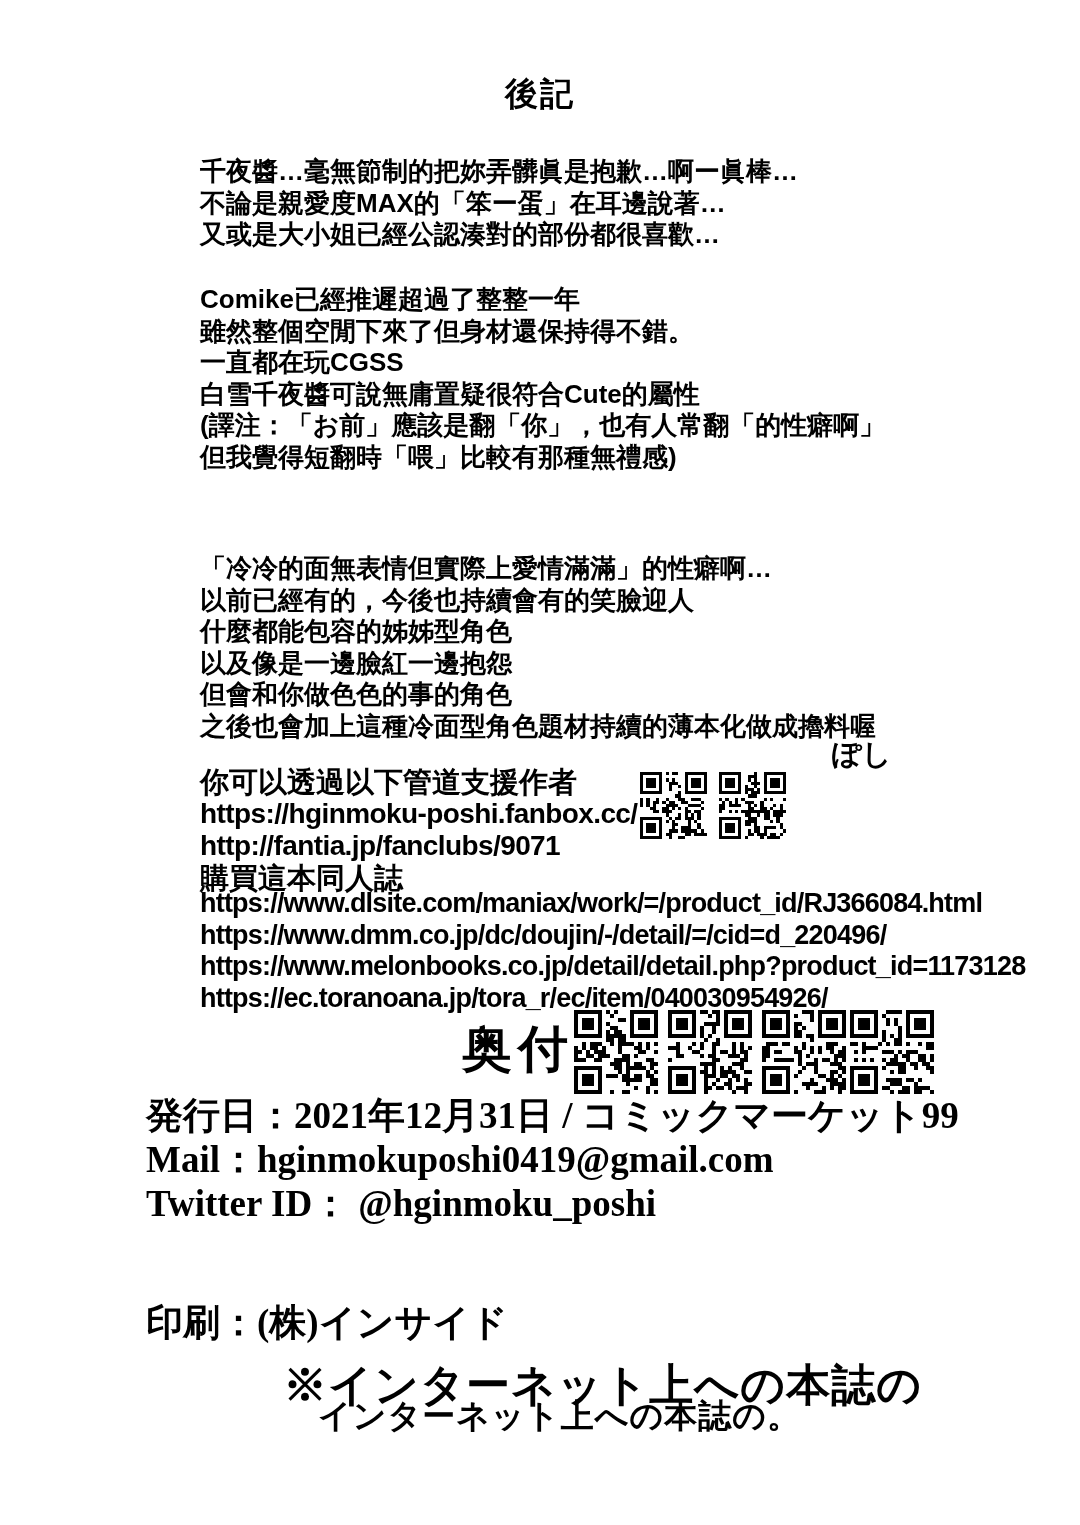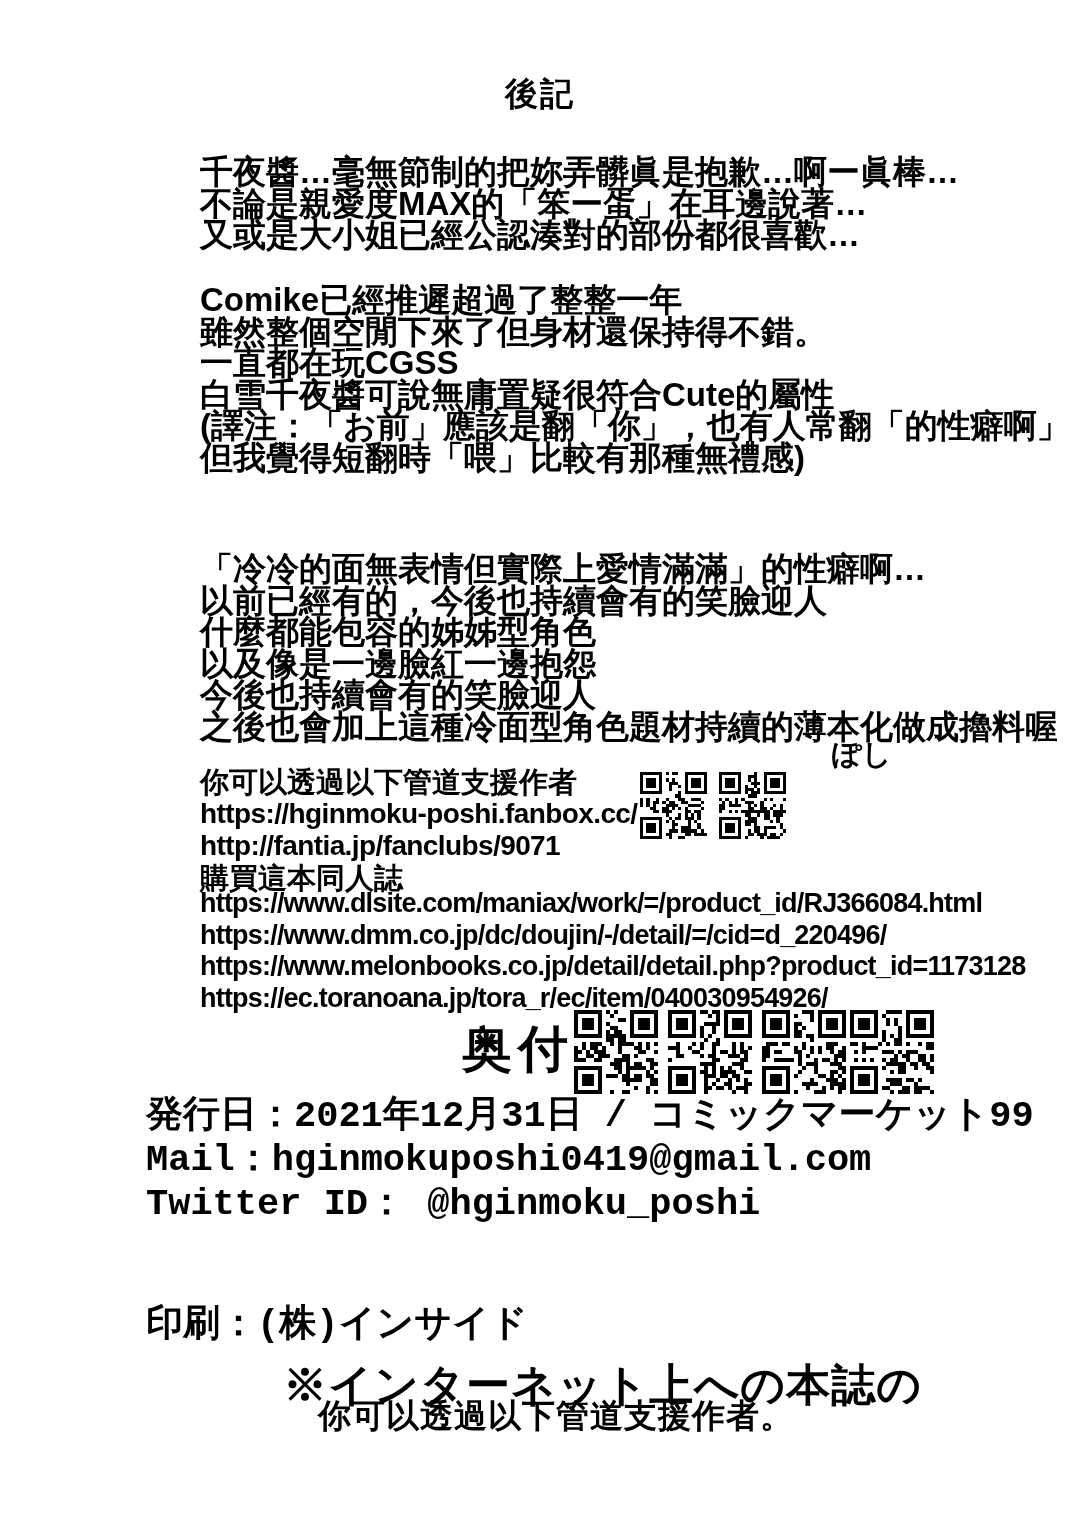--- a/index.html
+++ b/index.html
@@ -5,29 +5,29 @@
   html,body{margin:0;padding:0;background:#888;}
   .page{
     position:relative;
     width:1080px;height:1525px;
     background:#ffffff;
     color:#000000;
     overflow:hidden;
     font-family:"Liberation Sans","DejaVu Sans",sans-serif;
   }
   .gothic{font-family:"Liberation Sans","DejaVu Sans",sans-serif;font-weight:700;}
-  .mincho{font-family:Liberation Mono, monospace;font-weight:700;}
+  .mincho{font-family:Liberation Serif, serif;font-weight:700;}
   .abs{position:absolute;}
   .page-title{
     left:0;right:0;top:76px;
     text-align:center;
     font-size:33px;line-height:36px;
     letter-spacing:2px;
   }
-  .para{left:200px;font-size:33px;line-height:31.5px;letter-spacing:0px;white-space:nowrap;}
+  .para{left:200px;font-size:26px;line-height:31.5px;letter-spacing:0px;white-space:nowrap;}
   .para1{top:156px;}
   .para2{top:284px;}
   .para3{top:553px;}
   .signoff{left:832px;top:735px;font-size:29px;}
   .support{left:200px;top:766px;font-size:29px;line-height:32px;white-space:nowrap;}
   .url{font-size:28px;letter-spacing:-0.6px;}
   .purchase{left:200px;top:888px;font-size:27px;line-height:31.5px;letter-spacing:-0.8px;white-space:nowrap;}
   .qr{background:#fff;}
   .qr svg{display:block;width:100%;height:100%;}
   .qr-fanbox{left:640px;top:769px;width:67px;height:73px;}
@@ -63,21 +63,21 @@
     <div>白雪千夜醬可說無庸置疑很符合Cute的屬性</div>
     <div>(譯注：「お前」應該是翻「你」，也有人常翻「的性癖啊」</div>
     <div>但我覺得短翻時「喂」比較有那種無禮感)</div>
   </div>
 
   <div class="abs para para3 gothic">
     <div>「冷冷的面無表情但實際上愛情滿滿」的性癖啊…</div>
     <div>以前已經有的，今後也持續會有的笑臉迎人</div>
     <div>什麼都能包容的姊姊型角色</div>
     <div>以及像是一邊臉紅一邊抱怨</div>
-    <div>今後也持續會有的笑臉迎人</div>
+    <div>但會和你做色色的事的角色</div>
     <div>之後也會加上這種冷面型角色題材持續的薄本化做成擼料喔</div>
   </div>
 
   <div class="abs signoff gothic">ぽし</div>
 
   <div class="abs support gothic">
     <div>你可以透過以下管道支援作者</div>
     <div class="url">https://hginmoku-poshi.fanbox.cc/</div>
     <div class="url">http://fantia.jp/fanclubs/9071</div>
     <div>購買這本同人誌</div>
@@ -844,15 +844,15 @@
     </div>
 
   <div class="abs colophon mincho">
     <div>発行日：2021年12月31日 / コミックマーケット99</div>
     <div>Mail：hginmokuposhi0419@gmail.com</div>
     <div>Twitter ID： @hginmoku_poshi</div>
   </div>
 
   <div class="abs printer mincho">印刷：(株)インサイド</div>
   <div class="abs notice1 mincho">※インターネット上への本誌の</div>
-  <div class="abs notice2 mincho">你可以透過以下管道支援作者。</div>
+  <div class="abs notice2 mincho">インターネット上への本誌の。</div>
 
 </div>
 
 </body></html>

